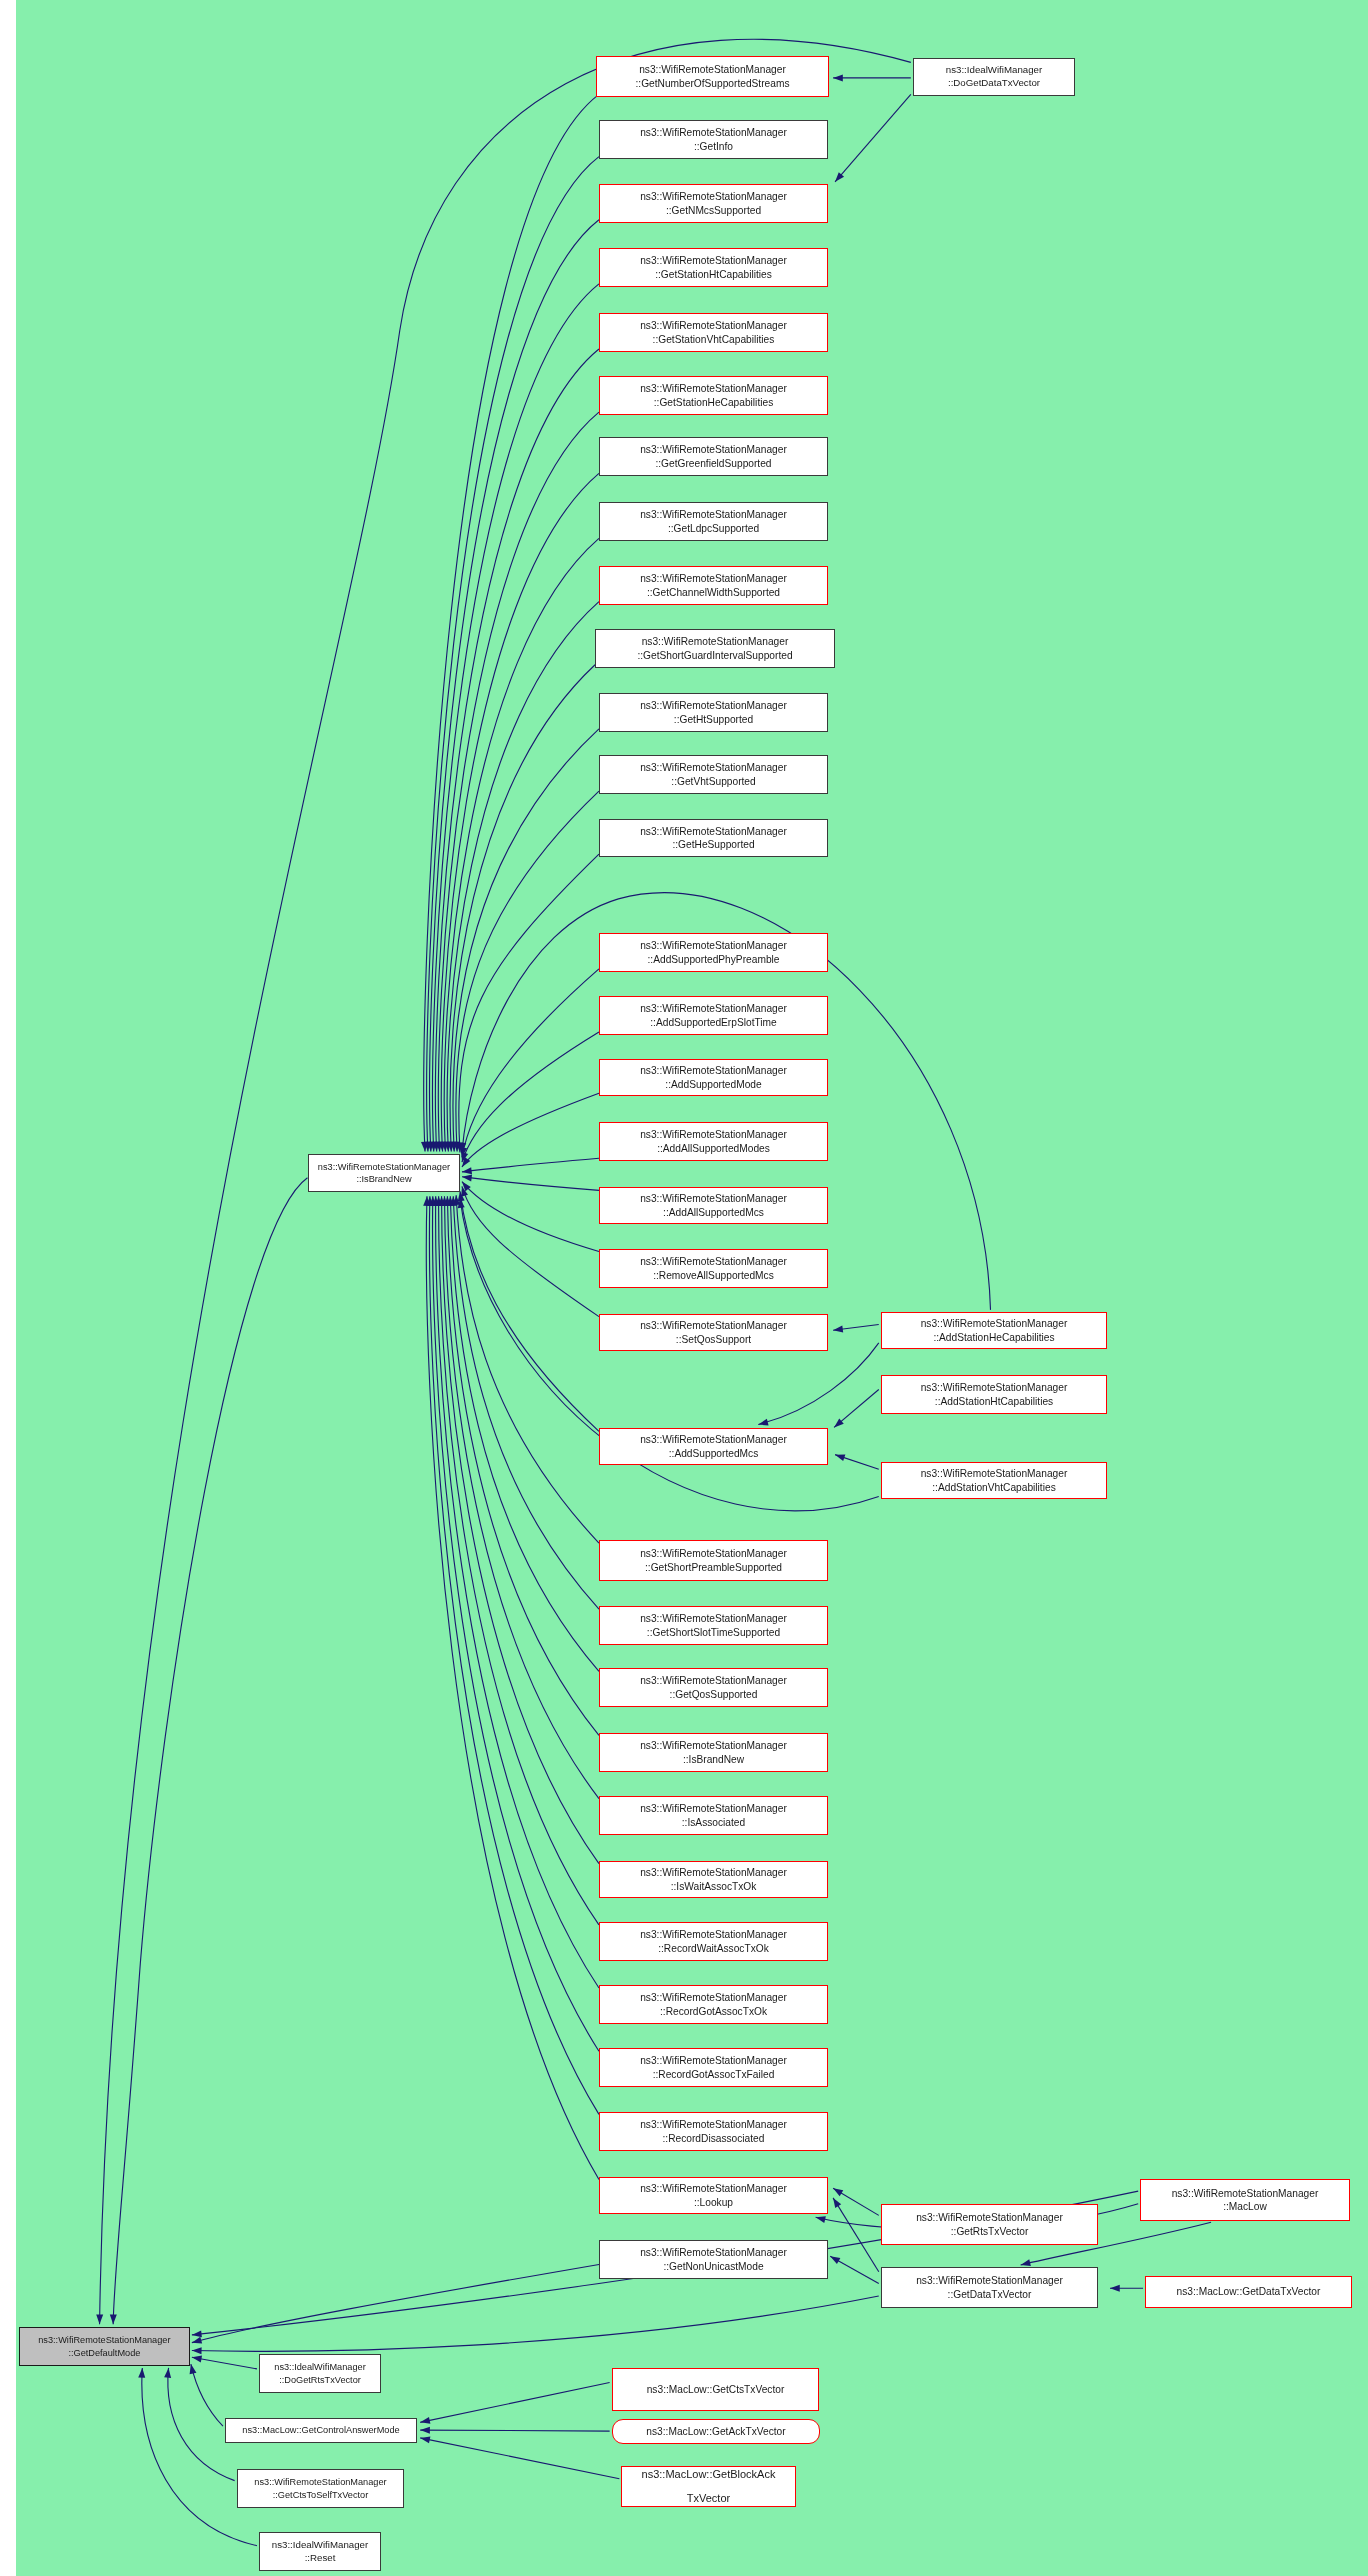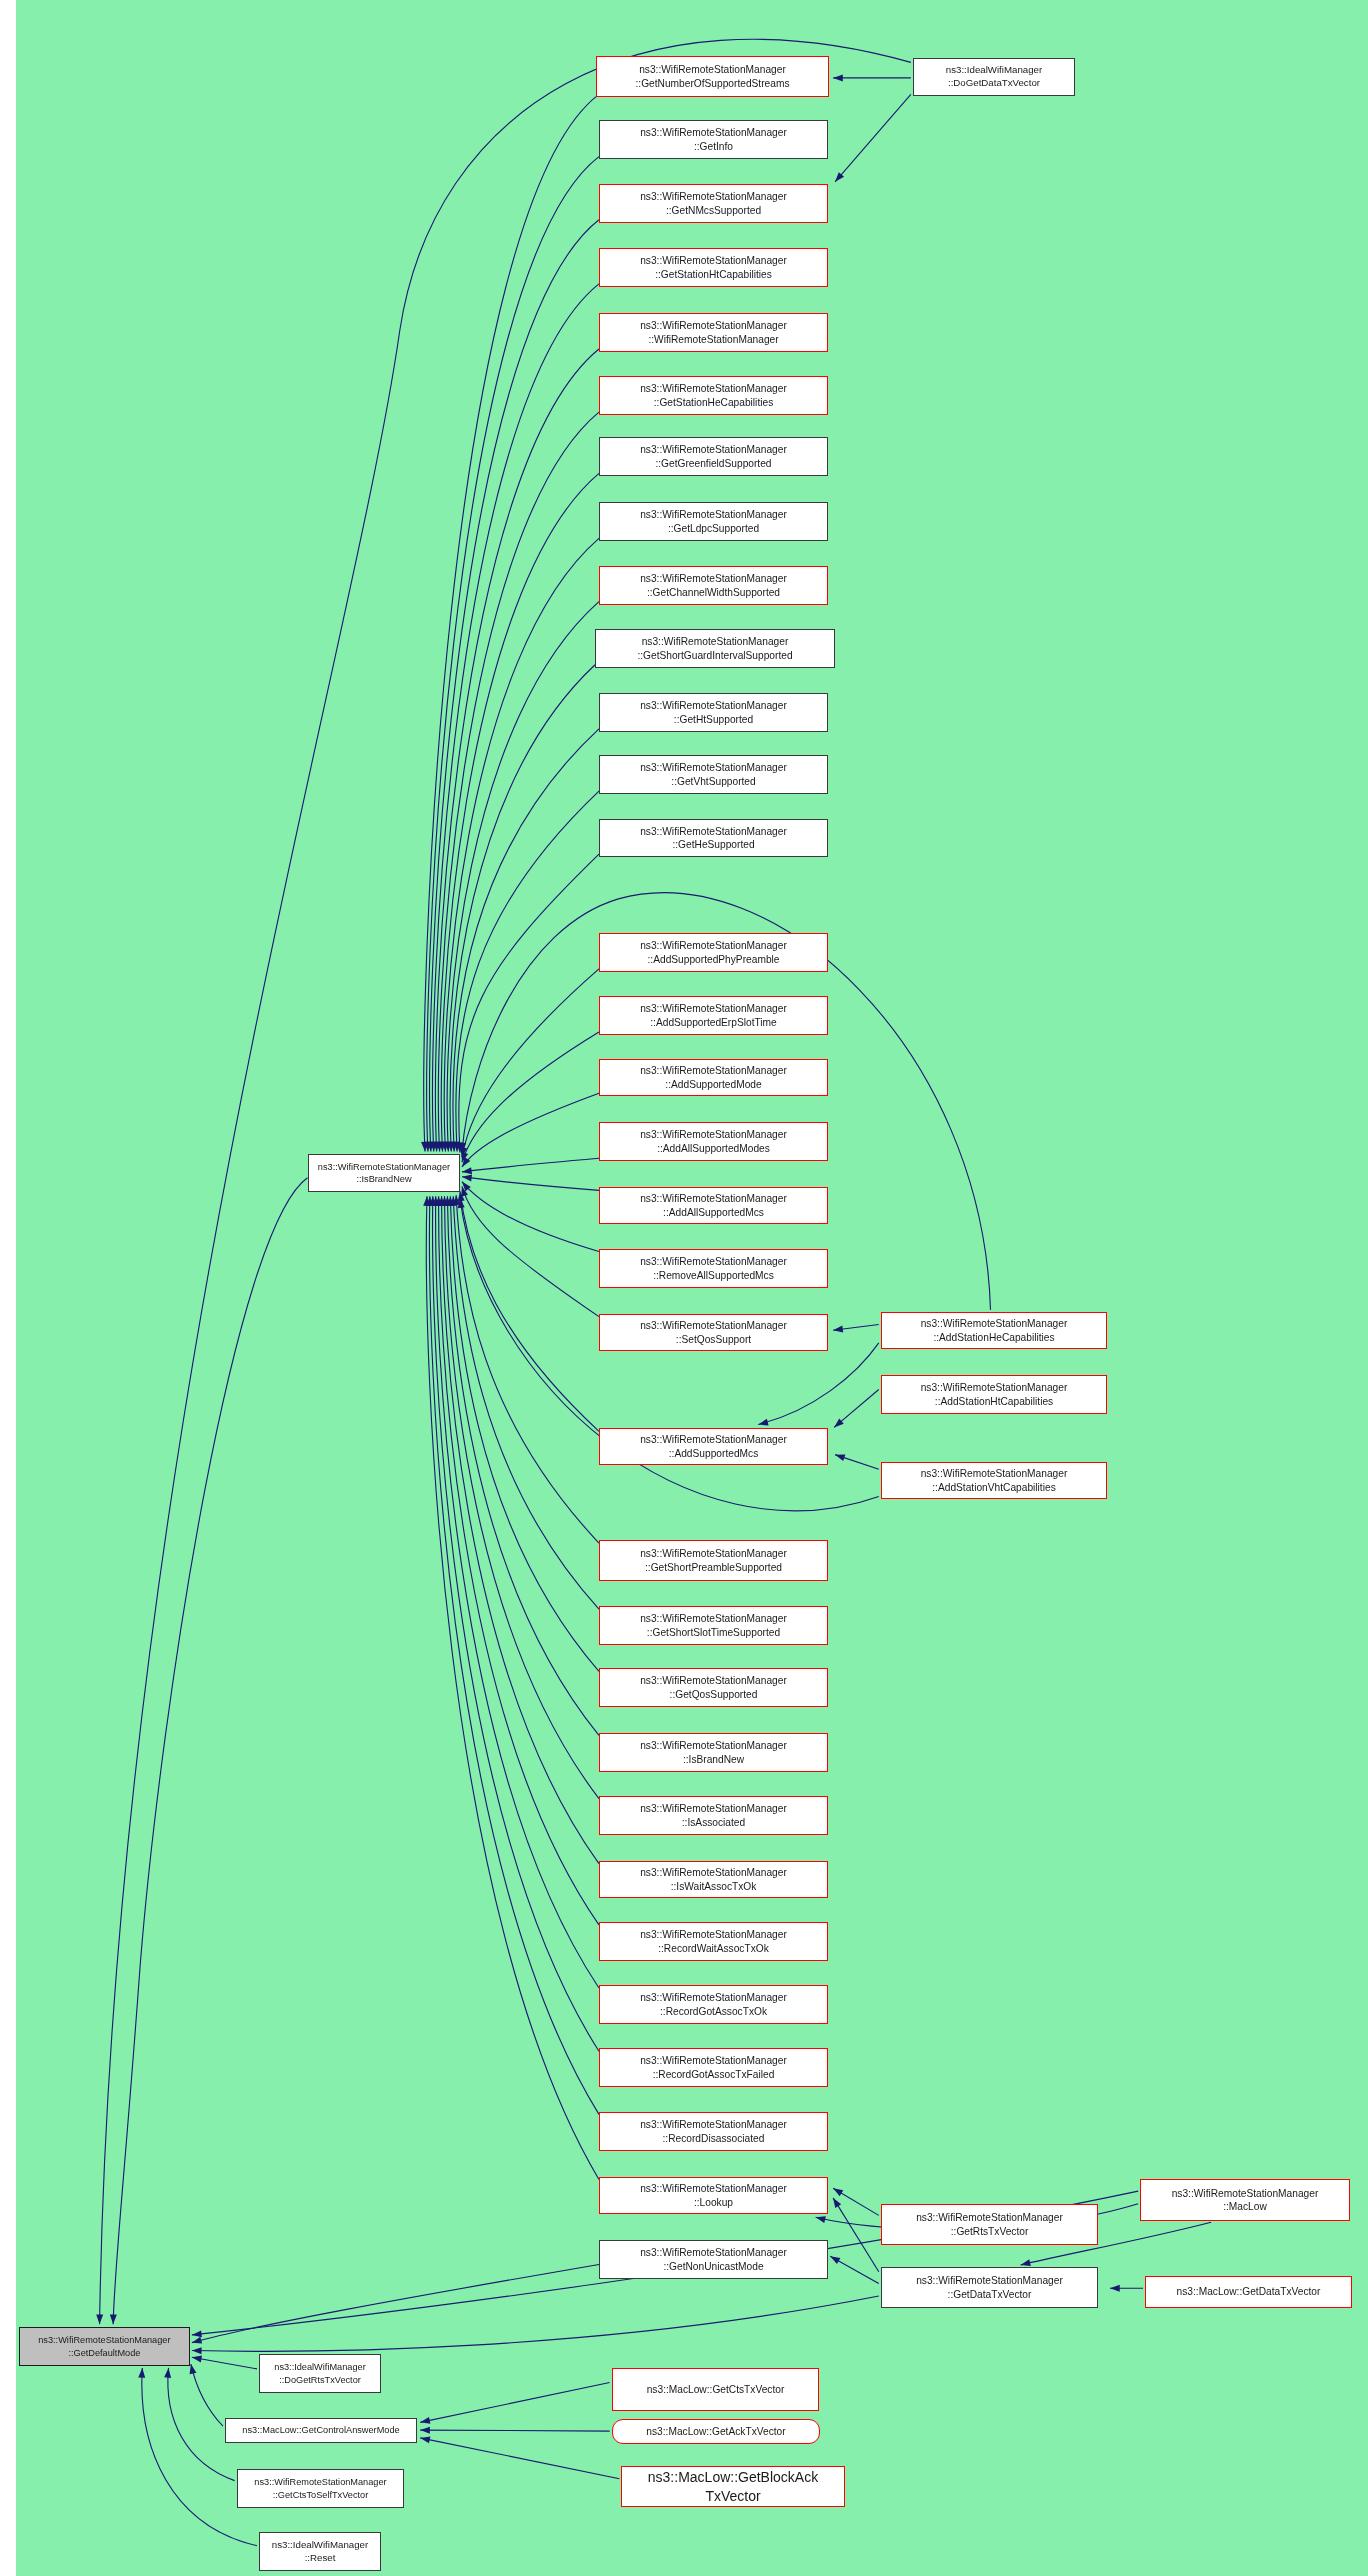--- a/index.html
+++ b/index.html
@@ -147,21 +147,21 @@
     <div class="node red" style="left: 583px; top: 184px; width: 229px; height: 39px; font-size: 10.2px;">
       <span>ns3::WifiRemoteStationManager</span>
       <span>::GetNMcsSupported</span>
     </div>
     <div class="node red" style="left: 583px; top: 248px; width: 229px; height: 39px; font-size: 10.2px;">
       <span>ns3::WifiRemoteStationManager</span>
       <span>::GetStationHtCapabilities</span>
     </div>
     <div class="node red" style="left: 583px; top: 313px; width: 229px; height: 39px; font-size: 10.2px;">
       <span>ns3::WifiRemoteStationManager</span>
-      <span>::WifiRemoteStationManager</span>
+      <span>::GetStationVhtCapabilities</span>
     </div>
     <div class="node red" style="left: 583px; top: 376px; width: 229px; height: 39px; font-size: 10.2px;">
       <span>ns3::WifiRemoteStationManager</span>
       <span>::GetStationHeCapabilities</span>
     </div>
     <div class="node black" style="left: 583px; top: 437px; width: 229px; height: 39px; font-size: 10.2px;">
       <span>ns3::WifiRemoteStationManager</span>
       <span>::GetGreenfieldSupported</span>
     </div>
     <div class="node black" style="left: 583px; top: 502px; width: 229px; height: 39px; font-size: 10.2px;">
@@ -317,21 +317,21 @@
     <div class="node black" style="left: 209px; top: 2418px; width: 192px; height: 25px; font-size: 9.2px;">
       <span>ns3::MacLow::GetControlAnswerMode</span>
     </div>
     <div class="node red" style="left: 596px; top: 2419px; width: 208px; height: 25px; font-size: 10.2px; border-radius: 11px;">
       <span>ns3::MacLow::GetAckTxVector</span>
     </div>
     <div class="node black" style="left: 221px; top: 2469px; width: 167px; height: 39px; font-size: 9.2px;">
       <span>ns3::WifiRemoteStationManager</span>
       <span>::GetCtsToSelfTxVector</span>
     </div>
-    <div class="node red" style="left: 605px; top: 2466px; width: 224px; height: 41px; font-size: 14px;">
+    <div class="node red" style="left: 605px; top: 2466px; width: 175px; height: 41px; font-size: 11px; justify-content: space-between;">
       <span>ns3::MacLow::GetBlockAck</span>
       <span>TxVector</span>
     </div>
     <div class="node black" style="left: 243px; top: 2532px; width: 122px; height: 39px; font-size: 9.7px;">
       <span>ns3::IdealWifiManager</span>
       <span>::Reset</span>
     </div>
   </div>
 
 

